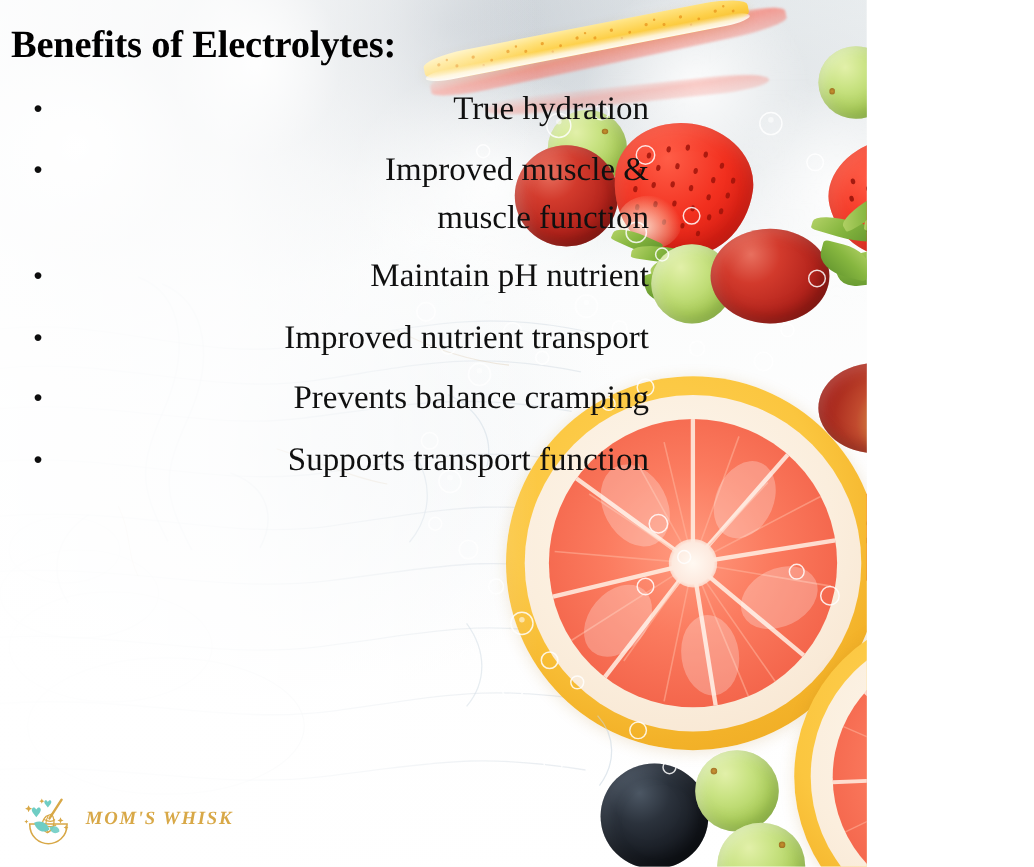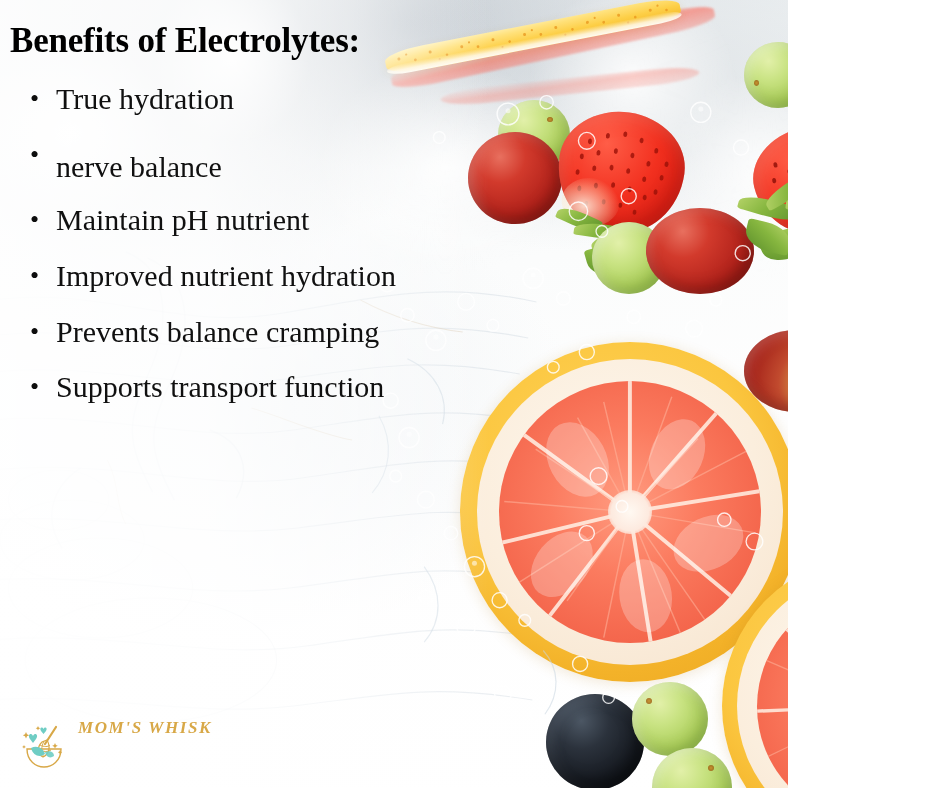--- a/index.html
+++ b/index.html
@@ -195,34 +195,34 @@
     margin-bottom: 25px;
   }
   .bullet-dot {
     width: 26px;
     flex: 0 0 26px;
     text-align: left;
     font-size: 26px;
     line-height: 1.18;
     color: #0d0d0d;
   }
-  .bullet-text { flex: 1 1 auto; }
+  .bullet-text { flex: 1 1 auto; text-align: right; }
   .bullet-cont {
     display: block;
     padding-left: 0px;
     margin-top: 12px;
   }
 
   
   .logo {
     position: absolute;
     left: 18px;
     top: 718px;
     display: flex;
-    align-items: flex-start;
+    align-items: center;
     gap: 8px;
   }
   .logo-mark { width: 52px; height: 52px; flex: 0 0 52px; }
   .logo-mark svg { width: 100%; height: 100%; display: block; }
   .logo-text {
     font-size: 17px;
     font-style: italic;
     font-weight: bold;
     letter-spacing: 1.6px;
     color: #d8a847;
@@ -628,32 +628,33 @@
     <div class="bullets">
 
       <div class="bullet-row">
         <span class="bullet-dot">•</span>
         <span class="bullet-text">True hydration</span>
       </div>
 
       <div class="bullet-row" style="margin-bottom:22px;">
         <span class="bullet-dot">•</span>
         <span class="bullet-text">
-          <span class="bullet-cont">nerve balance</span>
+          <span>Improved muscle &amp;</span>
+          <span class="bullet-cont">muscle function</span>
         </span>
       </div>
 
       <div class="bullet-row">
         <span class="bullet-dot">•</span>
         <span class="bullet-text">Maintain pH nutrient</span>
       </div>
 
       <div class="bullet-row">
         <span class="bullet-dot">•</span>
-        <span class="bullet-text">Improved nutrient hydration</span>
+        <span class="bullet-text">Improved nutrient transport</span>
       </div>
 
       <div class="bullet-row">
         <span class="bullet-dot">•</span>
         <span class="bullet-text">Prevents balance cramping</span>
       </div>
 
       <div class="bullet-row" style="margin-bottom:0;">
         <span class="bullet-dot">•</span>
         <span class="bullet-text">Supports transport function</span>

